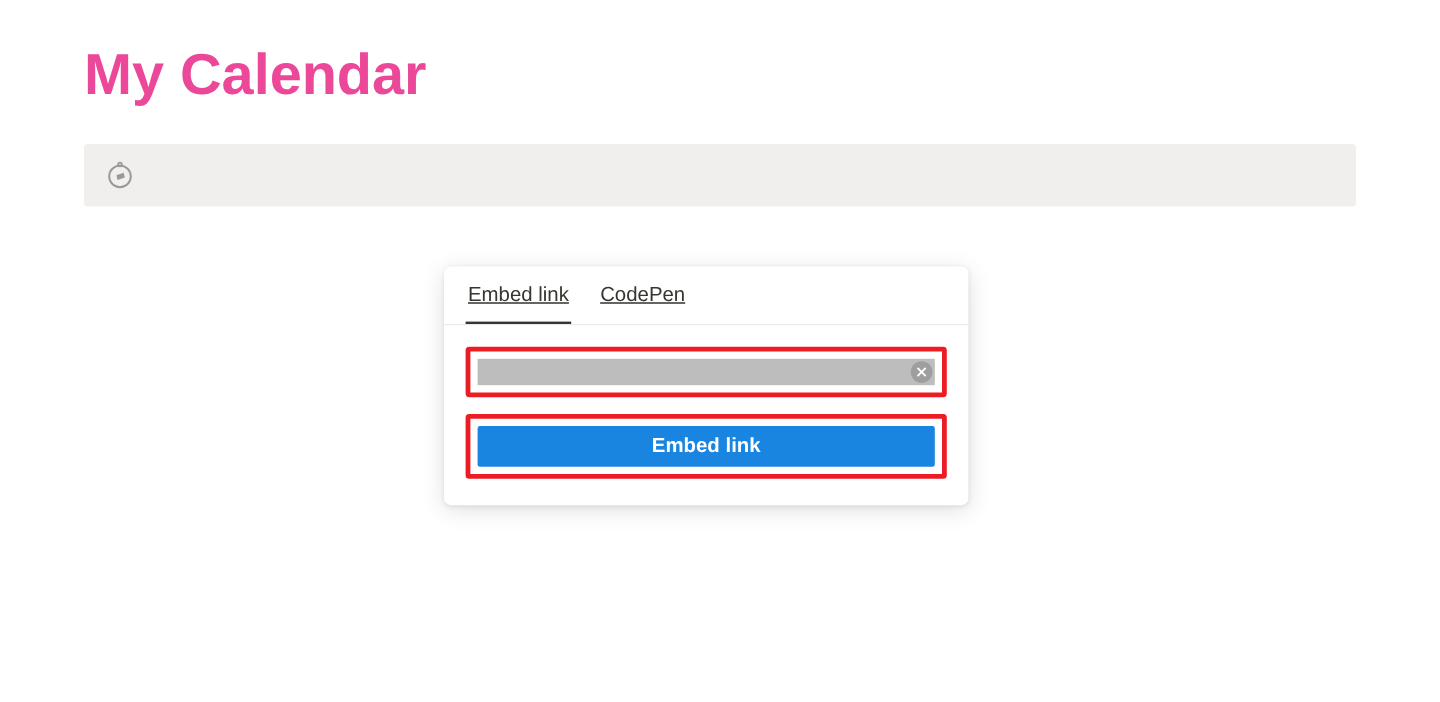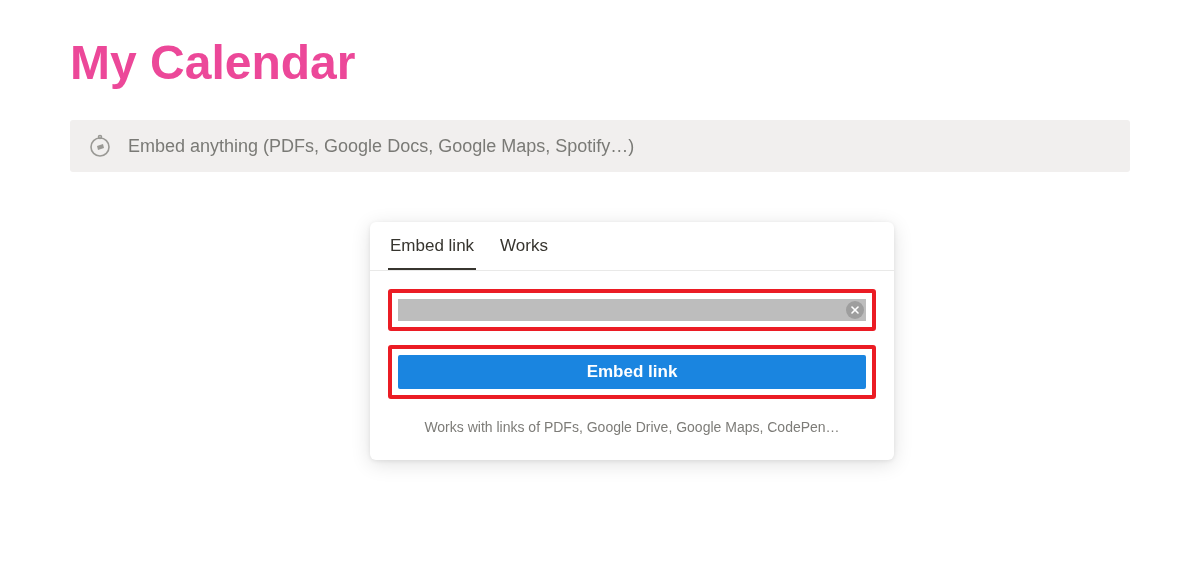--- a/index.html
+++ b/index.html
@@ -35,24 +35,25 @@
       flex-shrink: 0;
     }
     .embed-bar-text {
       color: #7a7a76;
       font-size: 18px;
     }
     .popup {
       position: absolute;
       top: 222px;
       left: 370px;
-      width: 524px;
+      width: 437px;
       background: #ffffff;
       border-radius: 6px;
       box-shadow: 0 4px 20px rgba(0,0,0,0.12), 0 1px 4px rgba(0,0,0,0.08);
+      text-decoration: underline;
     }
     .tabs {
       display: flex;
       padding: 0 18px;
       gap: 22px;
       border-bottom: 1px solid #e9e9e8;
     }
     .tab {
       padding: 14px 2px 12px 2px;
       font-size: 17px;
@@ -137,38 +138,36 @@
 
 <div class="embed-bar">
   <span class="compass-icon">
     <svg viewBox="0 0 24 24" fill="none" stroke="#9a9995" stroke-width="1.6">
       <circle cx="12" cy="13" r="9"></circle>
       <circle cx="12" cy="3" r="1.5"></circle>
       <line x1="12" y1="4.5" x2="12" y2="4"></line>
       <polygon points="15,10 9,12 10,16 16,14" fill="#9a9995" stroke="none"></polygon>
     </svg>
   </span>
-  <span class="embed-bar-text">Embed anything (PDFs, Google Docs, Google Maps, Spotify…)</span>
 </div>
 
 <div class="popup">
   <div class="tabs">
     <div class="tab active">Embed link</div>
-    <div class="tab">Works</div>
+    <div class="tab">CodePen</div>
   </div>
   <div class="popup-body">
     <div class="input-highlight">
       <div class="input-row">
         <input class="input-field" type="text" value="" style="">
         <span class="clear-btn">
           <svg viewBox="0 0 10 10">
             <line x1="2" y1="2" x2="8" y2="8" stroke="#ffffff" stroke-width="1.6" stroke-linecap="round"></line>
             <line x1="8" y1="2" x2="2" y2="8" stroke="#ffffff" stroke-width="1.6" stroke-linecap="round"></line>
           </svg>
         </span>
       </div>
     </div>
     <div class="button-highlight">
       <button class="embed-button">Embed link</button>
     </div>
-    <div class="helper-text">Works with links of PDFs, Google Drive, Google Maps, CodePen…</div>
   </div>
 </div>
 
 </body></html>

